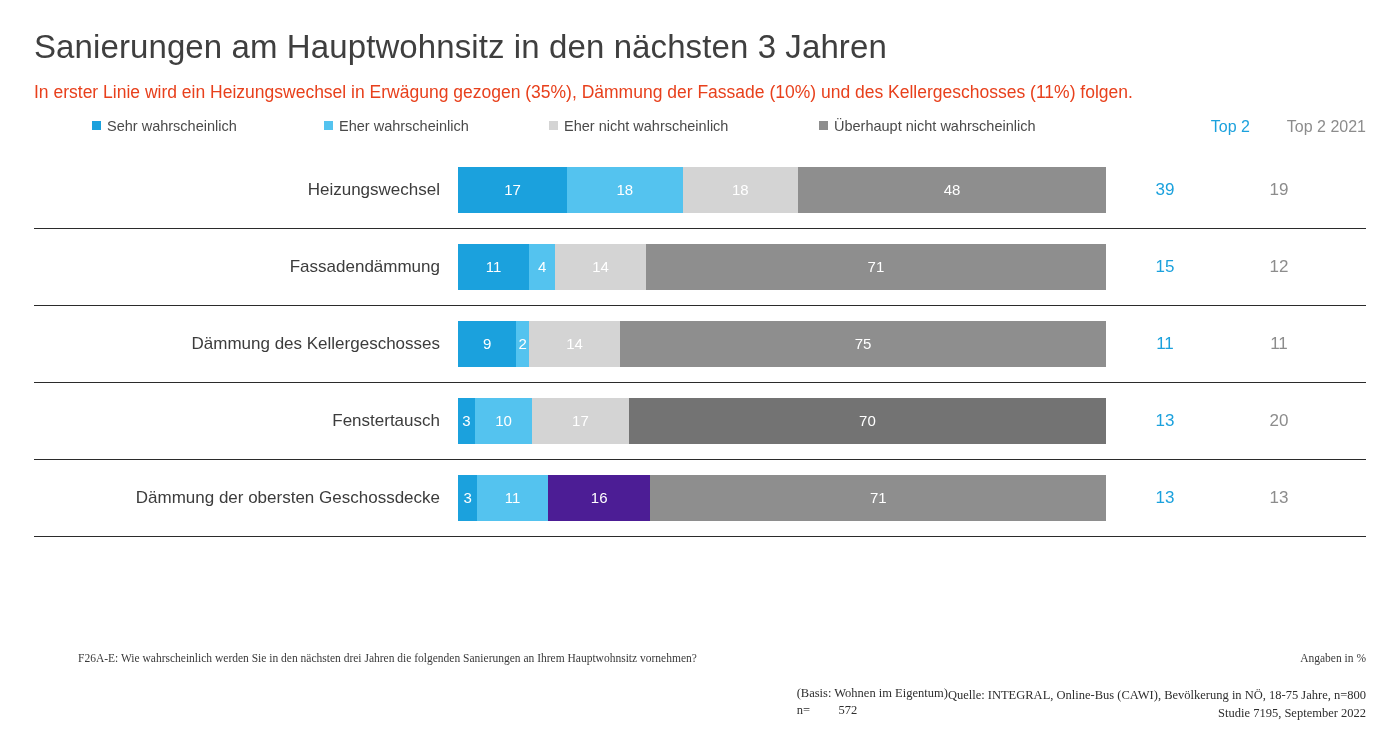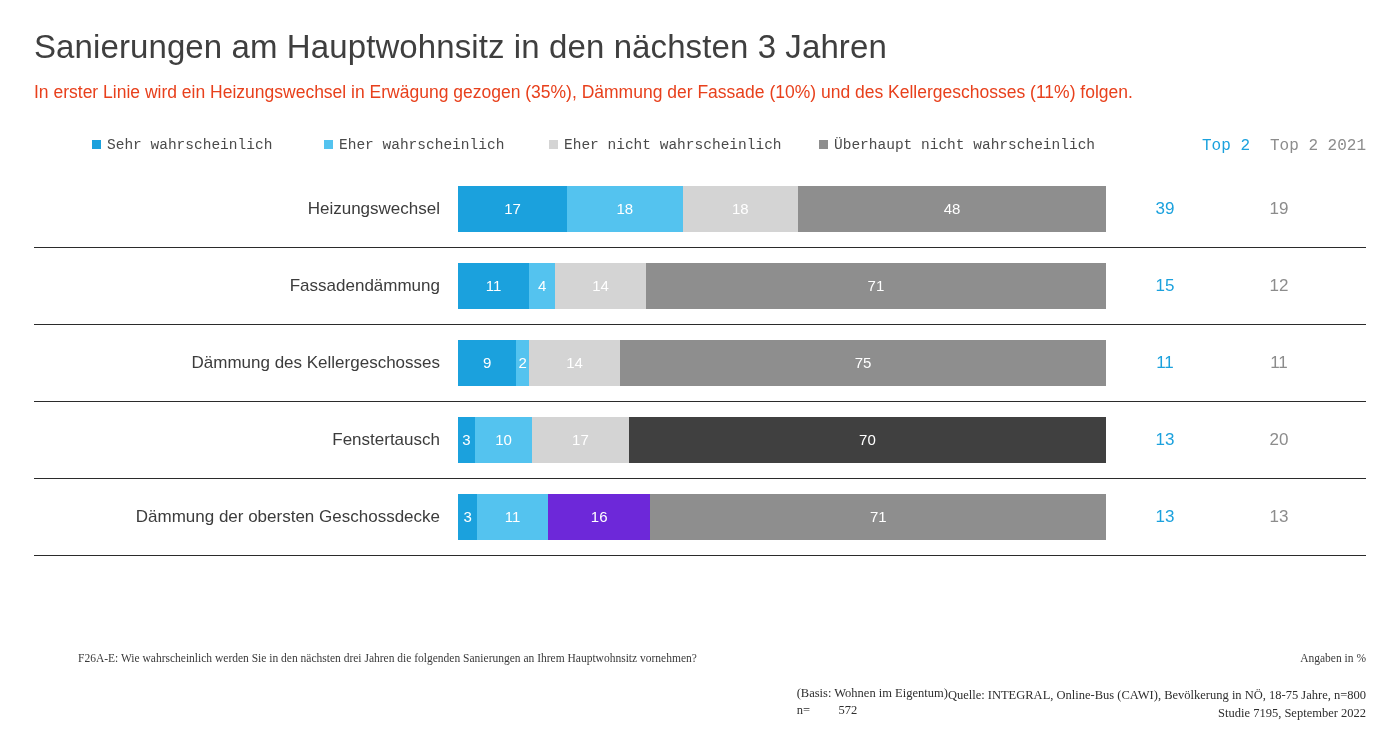--- a/index.html
+++ b/index.html
@@ -33,23 +33,22 @@
   .subtitle {
     font-size: 17.5px;
     color: #e8401c;
     line-height: 1.42;
     margin-top: 14px;
     max-width: 1330px;
   }
   
   .legend {
     position: relative;
-    margin-top: 32px;
+    margin-top: 13px;
     height: 24px;
-    font-family: Liberation Mono, monospace;
   }
   .legend-item {
     position: absolute;
     display: flex;
     align-items: center;
     font-size: 14.5px;
     color: #4a4a4a;
     white-space: nowrap;
   }
   .legend-swatch {
@@ -221,31 +220,31 @@
         </div>
         <div class="top2">11</div>
         <div class="top2021">11</div>
       </div>
       <div class="row">
         <div class="row-label">Fenstertausch</div>
         <div class="bar-area">
           <div class="seg" style="background: rgb(27, 161, 221); width: 19.44px;">3</div>
           <div class="seg" style="background: rgb(84, 195, 239); width: 64.8px;">10</div>
           <div class="seg" style="background: rgb(212, 212, 212); width: 110.16px;">17</div>
-          <div class="seg" style="background: #404040; width: 543px;">70</div>
+          <div class="seg" style="background: #737373; width: 543px;">70</div>
         </div>
         <div class="top2">13</div>
         <div class="top2021">20</div>
       </div>
       <div class="row">
         <div class="row-label">Dämmung der obersten Geschossdecke</div>
         <div class="bar-area">
           <div class="seg" style="background: rgb(27, 161, 221); width: 19.44px;">3</div>
           <div class="seg" style="background: rgb(84, 195, 239); width: 71.28px;">11</div>
-          <div class="seg" style="background: #6d28d9; width: 103.68px;">16</div>
+          <div class="seg" style="background: #4c1d95; width: 103.68px;">16</div>
           <div class="seg" style="background: rgb(142, 142, 142); width: 460.08px;">71</div>
         </div>
         <div class="top2">13</div>
         <div class="top2021">13</div>
       </div>
     </div>
 
   <div class="footer">
     <div class="foot-q">
       <div>F26A-E: Wie wahrscheinlich werden Sie in den nächsten drei Jahren die folgenden Sanierungen an Ihrem Hauptwohnsitz vornehmen?</div>

